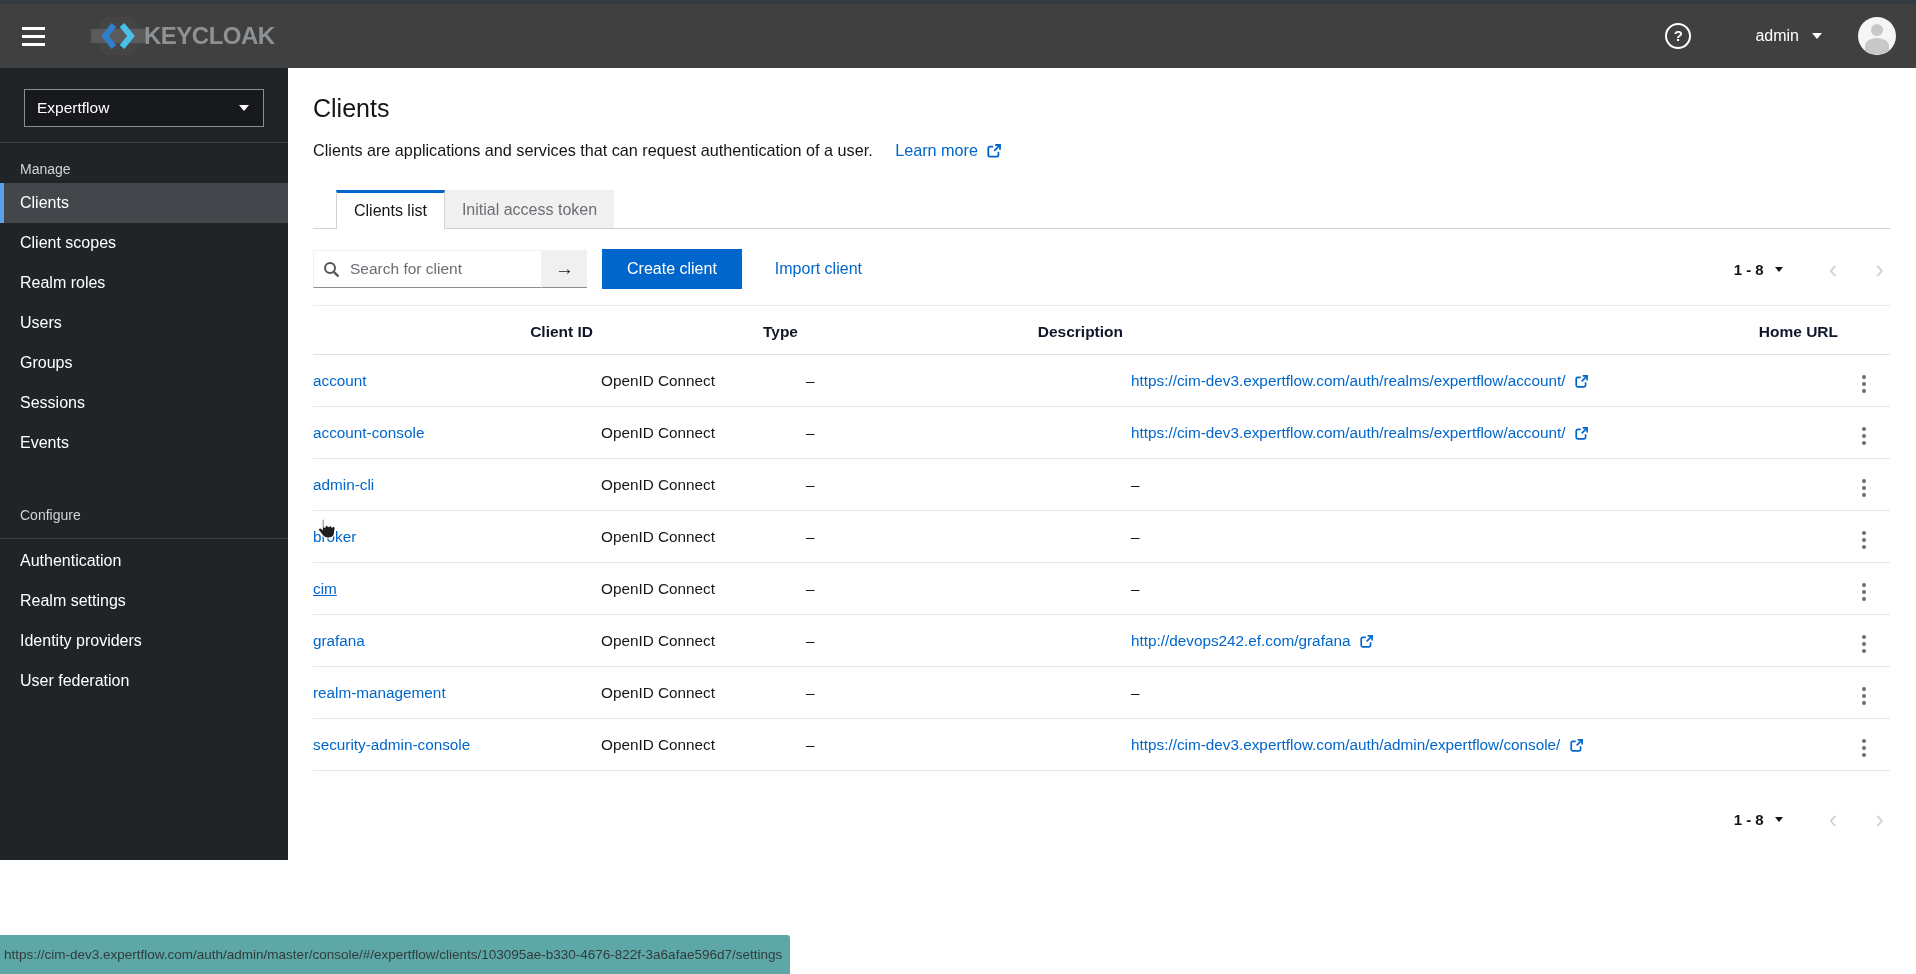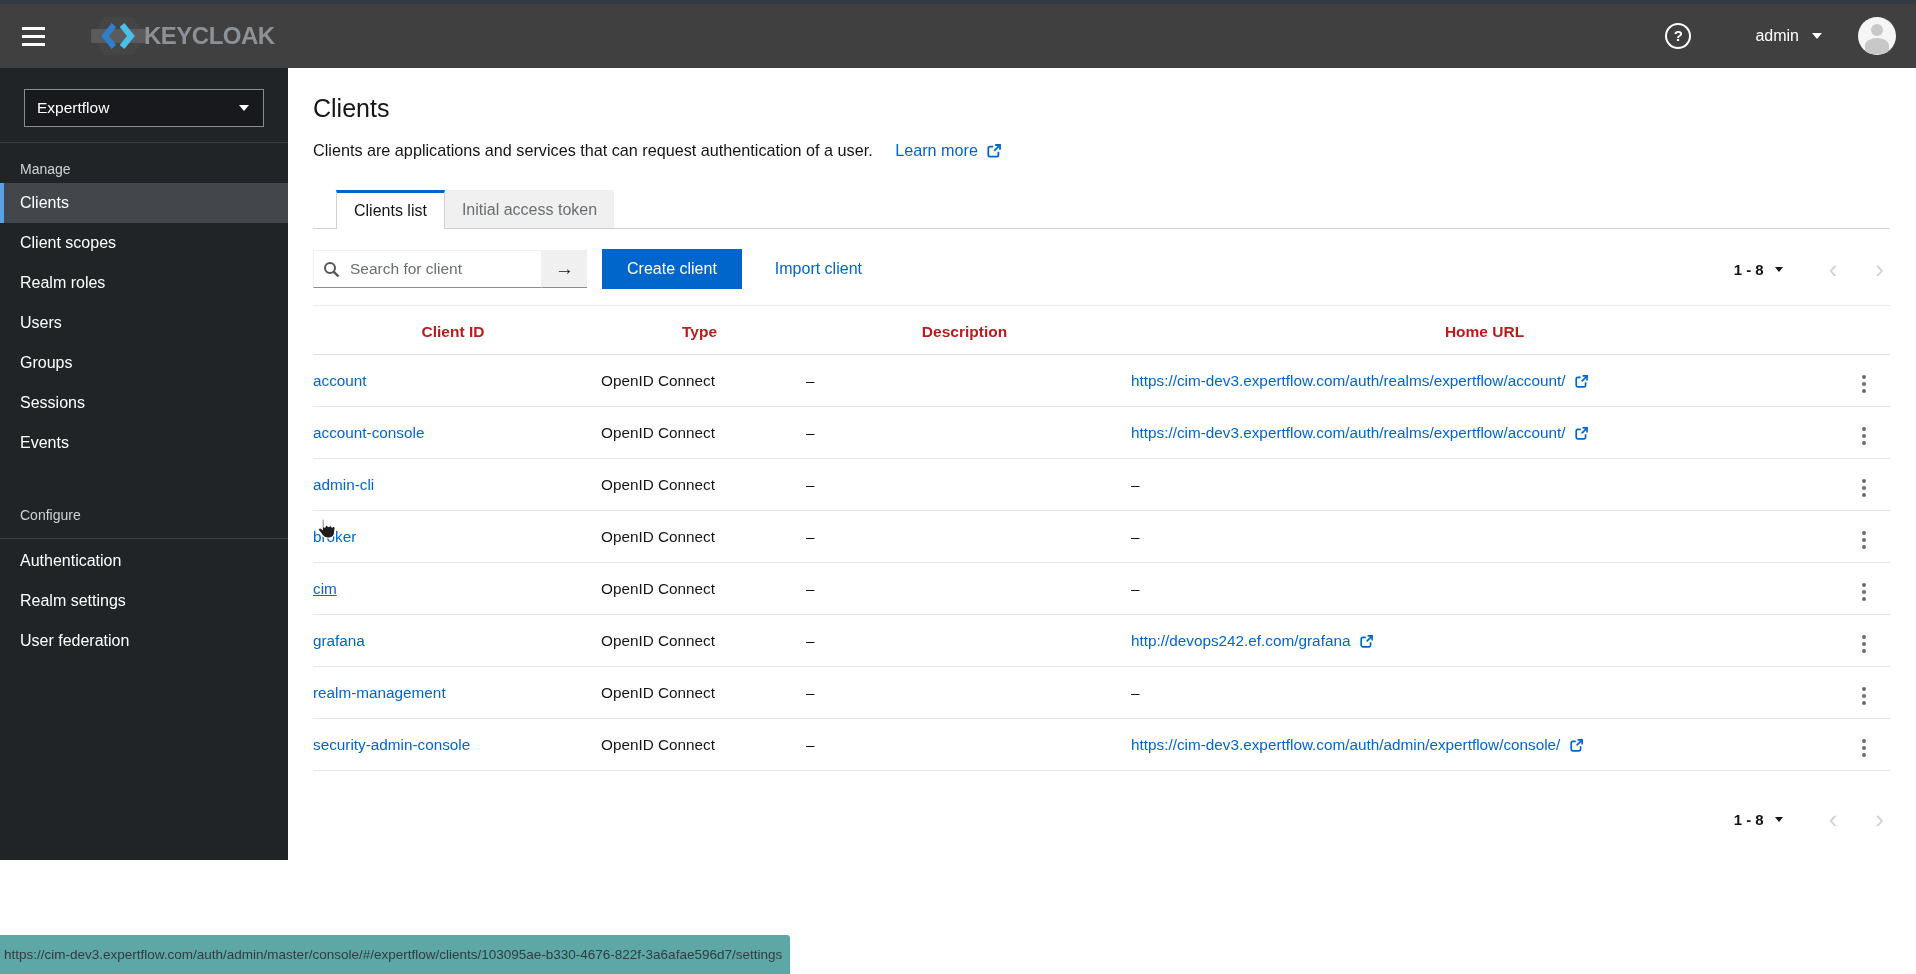--- a/index.html
+++ b/index.html
@@ -71,21 +71,21 @@
   .pagination { display:flex; align-items:center; }
   .toolbar .pagination { margin-left:auto; margin-right:6px; }
   .pagination.bottom { justify-content:flex-end; margin-top:38px; margin-right:6px; }
   .page-range { display:flex; align-items:center; gap:11px; background:none; border:none;
                 font-size:15px; font-weight:600; color:#151515; cursor:pointer; font-family:inherit; }
   .page-nav { background:none; border:none; font-size:26px; color:#d2d2d2; line-height:20px; cursor:default; }
   .page-prev { margin-left:46px; }
   .page-next { margin-left:38px; }
 
   table.clients { width:100%; border-collapse:collapse; table-layout:fixed; }
-  th { text-align:center; font-size:15.5px; font-weight:bold; color:#b91c1c;
+  th { text-align:right; font-size:15.5px; font-weight:bold; color:#0f172a;
        padding:17px 8px 13px 0; border-bottom:1px solid #e0e0e0; }
   td { font-size:15.3px; color:#151515; padding:10px 8px 9px 0; border-bottom:1px solid #e7e7e7; height:38px; }
   td a { color:#0066cc; text-decoration:none; cursor:pointer; }
   td a.hovered { text-decoration:underline; }
   .kebab-btn { background:none; border:none; cursor:pointer; display:inline-flex; flex-direction:column; gap:2.5px; padding:4px; }
   .kebab-btn i { width:4.5px; height:4.5px; border-radius:50%; background:#6a6e73; }
   .col-kebab { text-align:center; }
 
   
   .cursor-hand { position:absolute; left:315px; top:517px; z-index:5; }
@@ -146,20 +146,21 @@
         <li class="nav-item">Sessions</li>
         <li class="nav-item">Events</li>
       </ul>
 
       <div class="gap-configure"></div>
       <div class="nav-group-label">Configure</div>
       <div class="divider-after-label"></div>
       <ul class="nav-list">
         <li class="nav-item">Authentication</li>
         <li class="nav-item">Realm settings</li>
+        <li class="nav-item">Identity providers</li>
         <li class="nav-item">User federation</li>
       </ul>
     </nav>
 
     <main class="content">
       <h1 class="page-title">Clients</h1>
       <p class="desc">
         <span>Clients are applications and services that can request authentication of a user.</span>
         <a class="learn-more">
           <span>Learn more</span>

